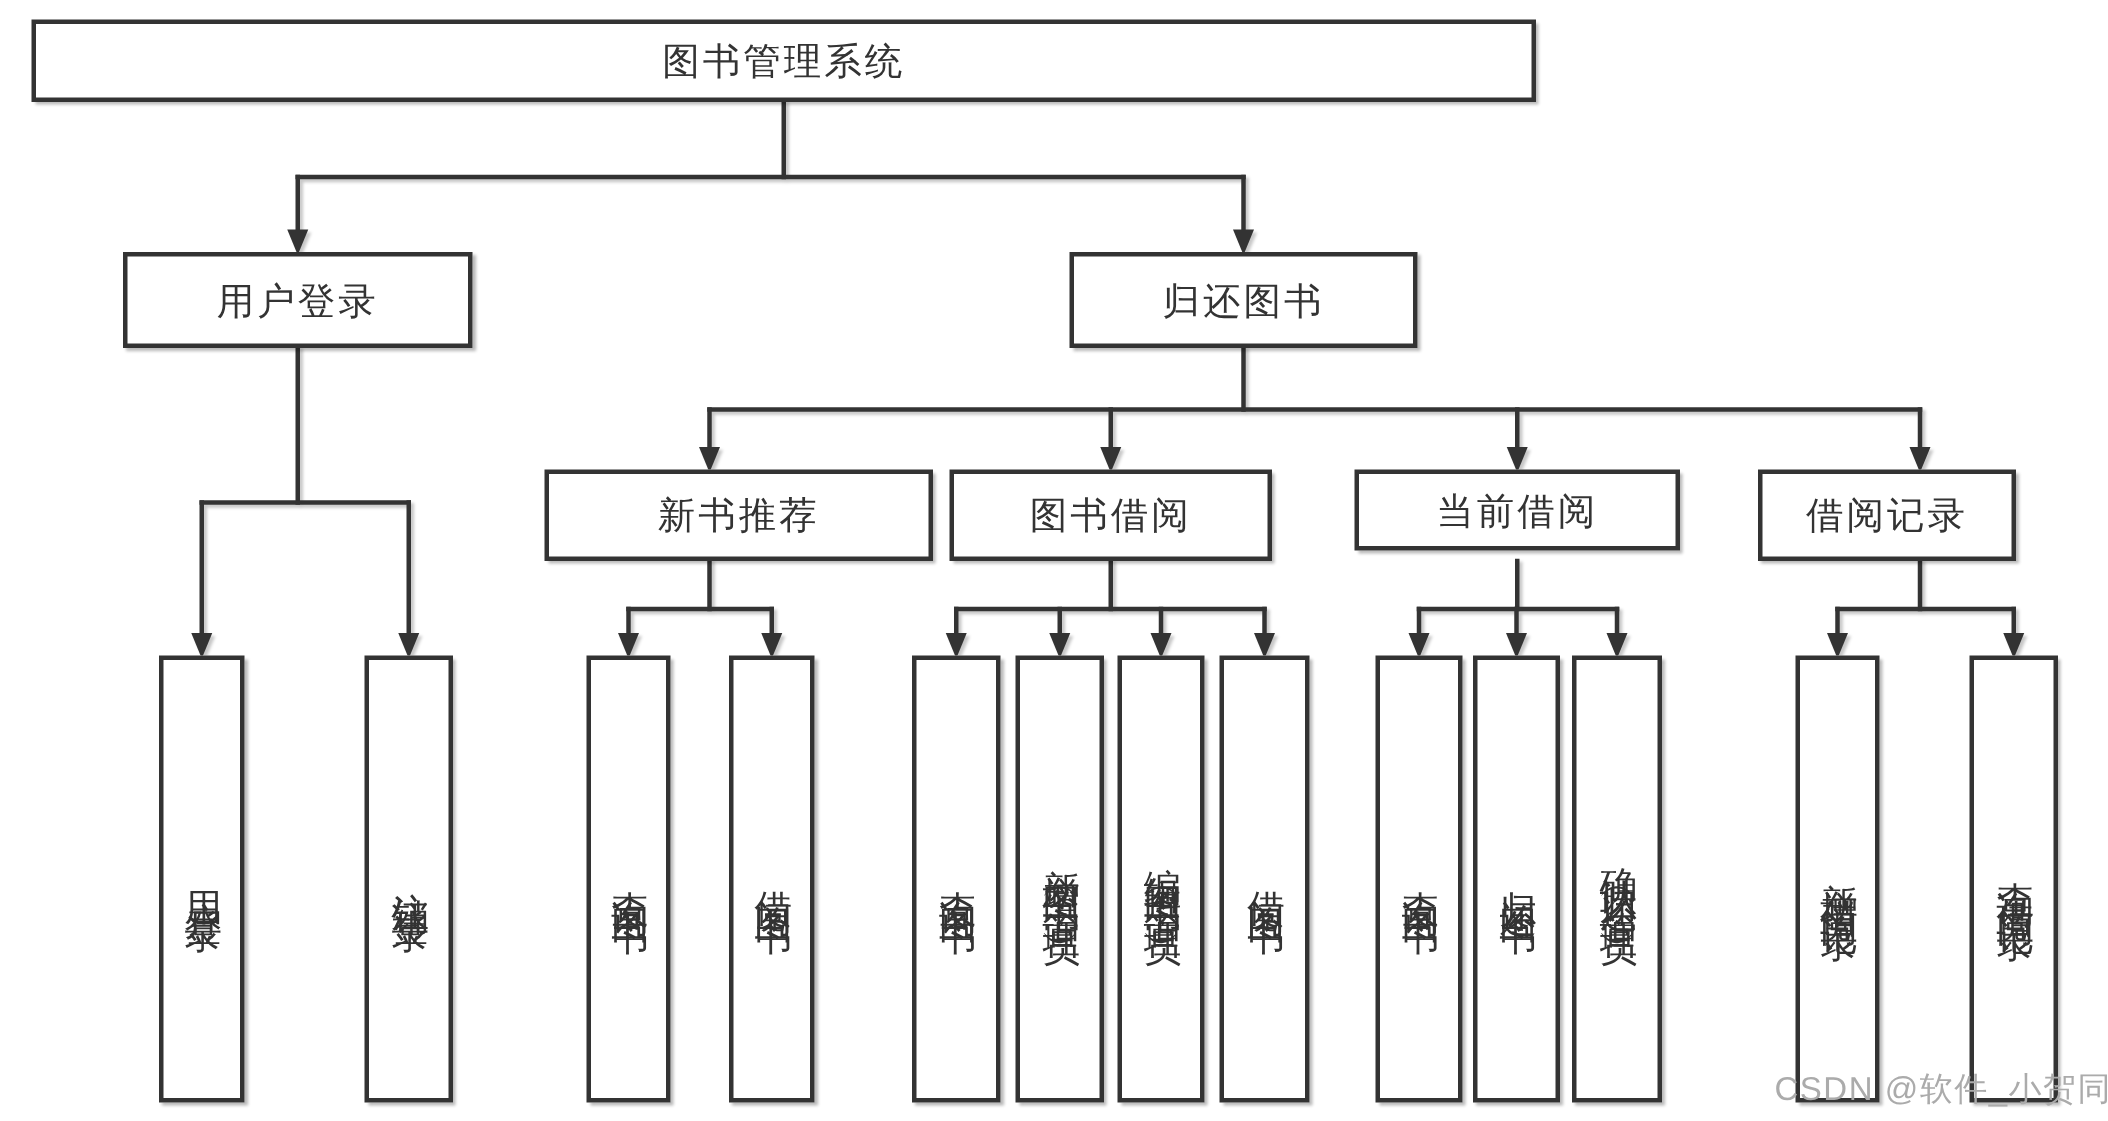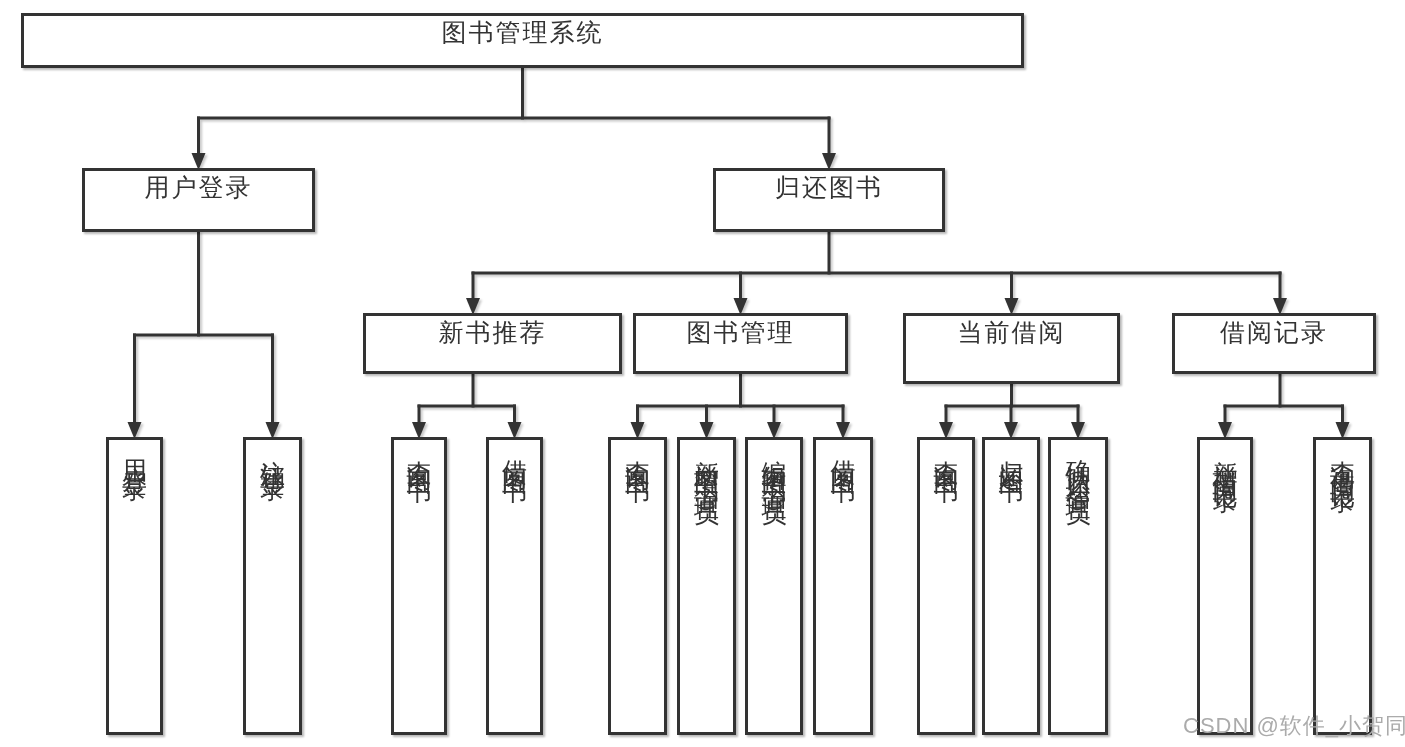--- a/index.html
+++ b/index.html
@@ -11,21 +11,21 @@
     position:relative;width:1405px;height:747px;background:var(--bg);
     font-family:"Liberation Sans","DejaVu Sans",sans-serif;overflow:hidden;
   }
   #connector-layer{
     position:absolute;left:0;top:0;width:1405px;height:747px;z-index:1;
     filter:drop-shadow(2px 2px 1px rgba(0,0,0,0.22));
   }
   .node{
     position:absolute;box-sizing:border-box;z-index:2;
     border:3px solid var(--border);background:#ffffff;
-    display:flex;justify-content:center;
+    display:flex;align-items:center;justify-content:center;
     box-shadow:2px 2px 2px rgba(0,0,0,0.28);
     color:var(--text);
   }
   .htext{font-size:25px;letter-spacing:2px;white-space:nowrap;}
   .vtext{
     writing-mode:vertical-rl;text-orientation:mixed;
     font-size:25px;letter-spacing:6px;line-height:1;
   }
   #watermark{
     position:absolute;left:1183px;top:711px;z-index:5;
@@ -101,26 +101,26 @@
     <span class="htext">用户登录</span>
   </div>
   <div class="node" style="left:713px;top:168px;width:232px;height:64px">
     <span class="htext">归还图书</span>
   </div>
 
   <div class="node" style="left:363px;top:313px;width:259px;height:61px">
     <span class="htext">新书推荐</span>
   </div>
   <div class="node" style="left:633px;top:313px;width:215px;height:61px">
-    <span class="htext">图书管理</span>
+    <span class="htext">图书借阅</span>
   </div>
-  <div class="node" style="left:903px;top:313px;width:217px;height:71px">
+  <div class="node" style="left:903px;top:313px;width:217px;height:54px">
     <span class="htext">当前借阅</span>
   </div>
-  <div class="node" style="left:1172px;top:313px;width:204px;height:61px">
+  <div class="node" style="left:1172px;top:313px;width:172px;height:61px">
     <span class="htext">借阅记录</span>
   </div>
 
   <div class="node" style="left:106px;top:437px;width:57px;height:298px">
     <span class="vtext">用户登录</span>
   </div>
   <div class="node" style="left:243px;top:437px;width:59px;height:298px">
     <span class="vtext">注销登录</span>
   </div>
 

